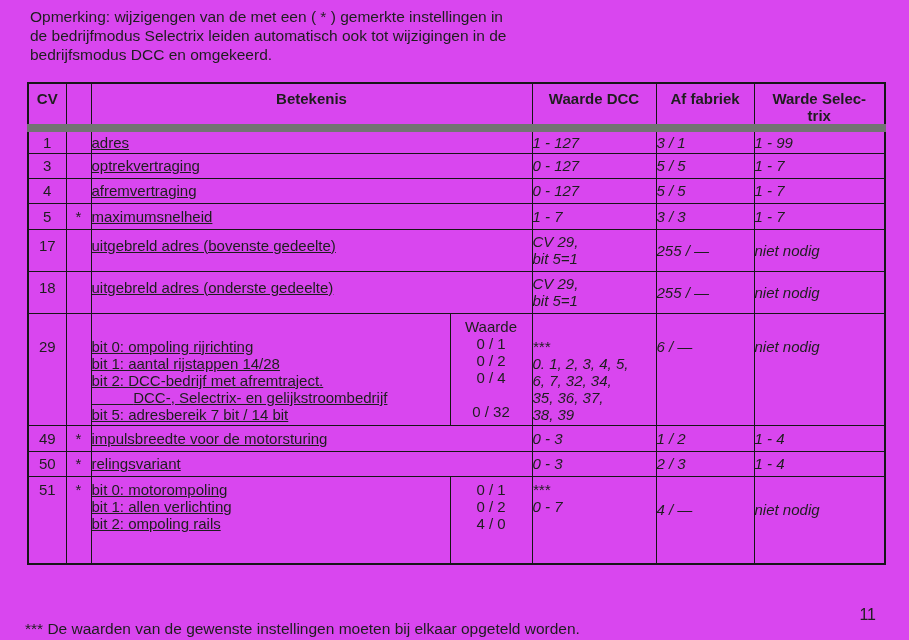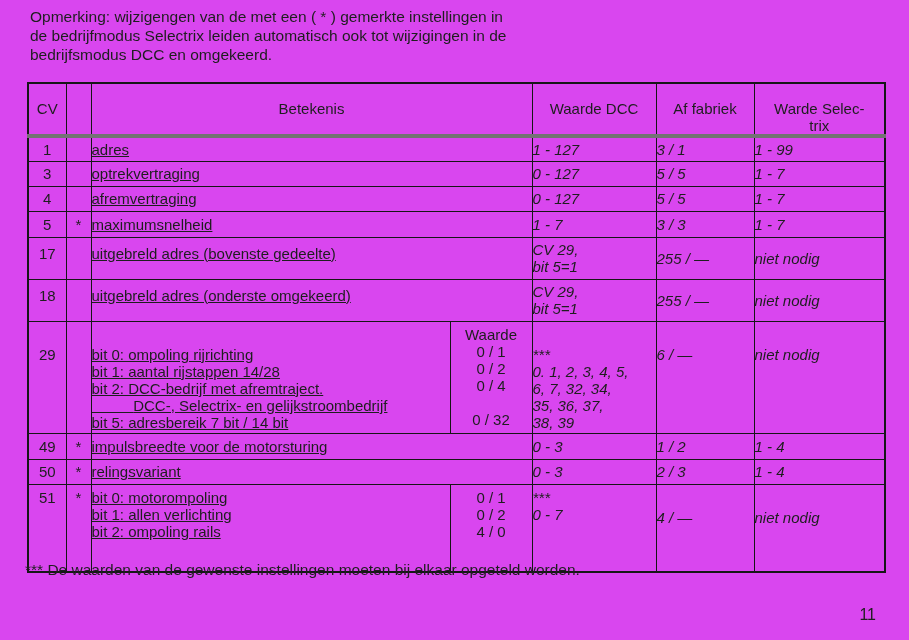--- a/index.html
+++ b/index.html
@@ -33,40 +33,40 @@
   .cv-table th, .cv-table td {
     border: 1.5px solid #161616;
     font-size: 15px;
     line-height: 17px;
     vertical-align: middle;
     white-space: pre-wrap;
     overflow: hidden;
     padding: 0;
   }
   .cv-table th {
-    font-weight: normal;
+    font-weight: bold;
     text-align: center;
     vertical-align: top;
-    padding-top: 16px;
-    border-bottom: 4px solid #737373;
+    padding-top: 6px;
+    border-bottom: 8px solid #737373;
   }
   .h-bet { text-align: center; padding-left: 10px; }
   .c-cv  { text-align: center; }
   .c-star{ text-align: center; font-size: 14px; }
   .c-bet { text-align: left; padding-left: 10px; padding-right: 6px; text-decoration: underline; }
   .c-sub { text-align: center; }
   .c-dcc, .c-fab, .c-sel { text-align: left; font-style: italic; }
   .vt   { vertical-align: top !important; }
   .pt4  { padding-top: 4px !important; }
   .pt7  { padding-top: 7px !important; }
   .pt24 { padding-top: 24px !important; }
   .footnote {
     position: absolute;
     left: 25px;
-    top: 561px;
+    top: 620px;
     font-size: 15.5px;
   }
   .pagenum {
     position: absolute;
     right: 33px;
     top: 606px;
     font-size: 16px;
   }
 </style>
 </head>
@@ -142,21 +142,21 @@
       <td class="c-bet vt pt7" colspan="2">uitgebreld adres (bovenste gedeelte)</td>
       <td class="c-dcc">CV 29,
 bit 5=1</td>
       <td class="c-fab">255 / —</td>
       <td class="c-sel">niet nodig</td>
     </tr>
 
     <tr style="height:42px">
       <td class="c-cv vt pt7">18</td>
       <td class="c-star vt pt7"></td>
-      <td class="c-bet vt pt7" colspan="2">uitgebreld adres (onderste omgekeerd)</td>
+      <td class="c-bet vt pt7" colspan="2">uitgebreld adres (onderste gedeelte)</td>
       <td class="c-dcc">CV 29,
 bit 5=1</td>
       <td class="c-fab">255 / —</td>
       <td class="c-sel">niet nodig</td>
     </tr>
 
     <tr style="height:112px">
       <td class="c-cv vt pt24">29</td>
       <td class="c-star vt pt24"></td>
       <td class="c-bet vt pt24">bit 0: ompoling rijrichting

